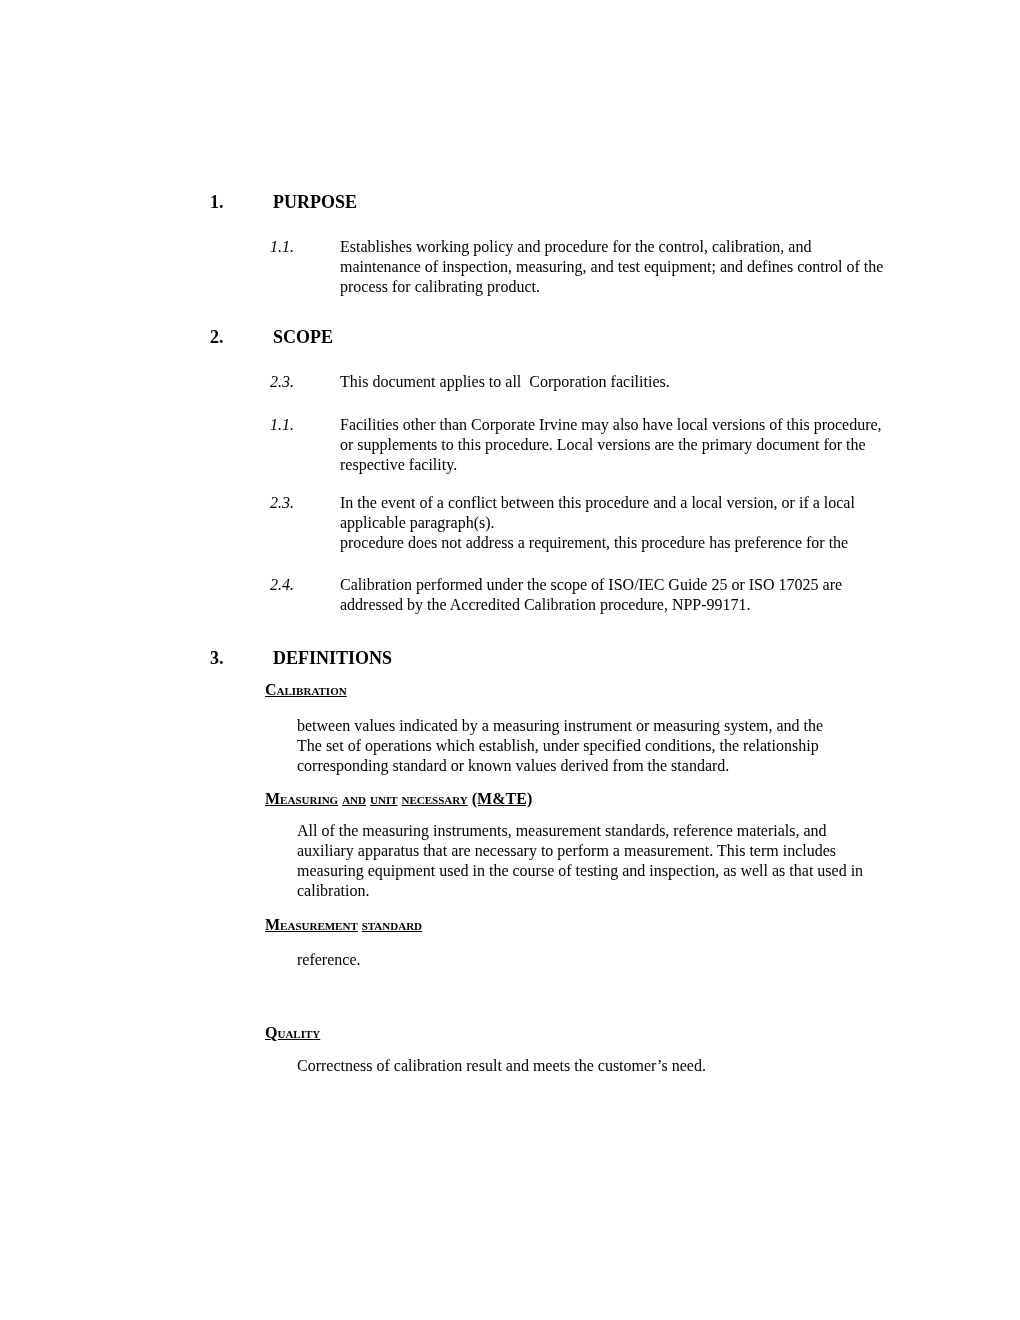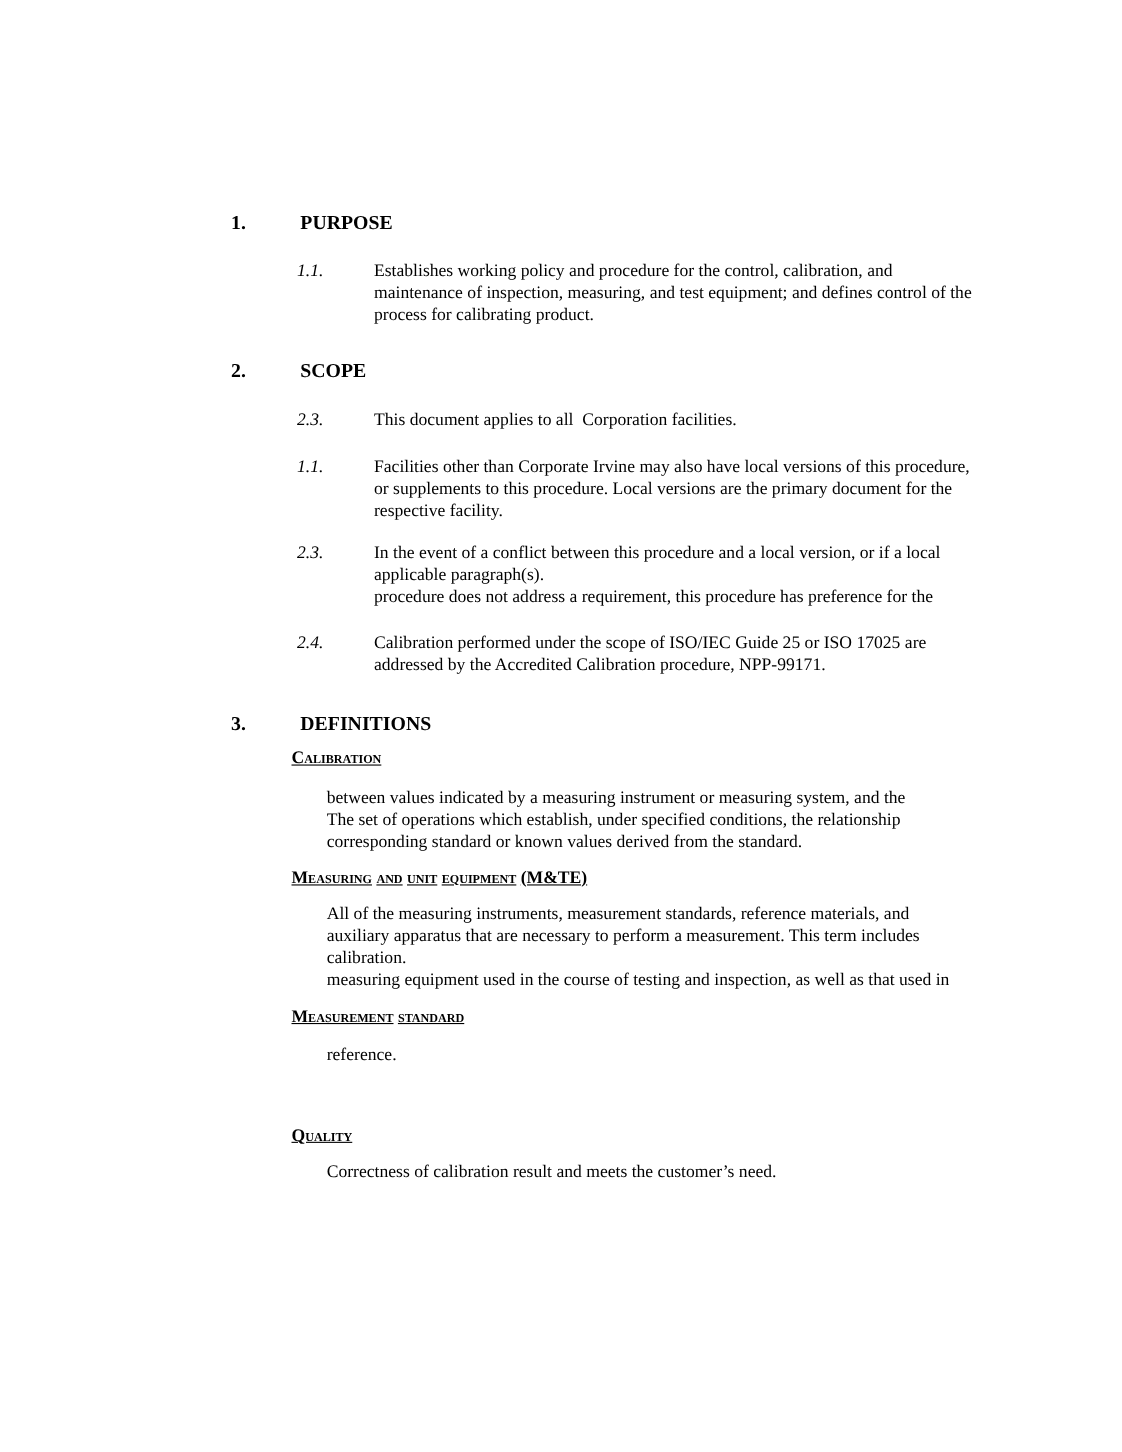--- a/index.html
+++ b/index.html
@@ -126,26 +126,26 @@
     <span class="h-title">DEFINITIONS</span>
   </div>
 
   <div class="term-block" style="top:680px"><span class="uw">Calibration</span></div>
   <div class="def-block" style="top:716px">
       <div class="line">between values indicated by a measuring instrument or measuring system, and the</div>
       <div class="line">The set of operations which establish, under specified conditions, the relationship</div>
       <div class="line">corresponding standard or known values derived from the standard.</div>
     </div>
 
-  <div class="term-block" style="top:789px"><span class="uw">Measuring</span> <span class="uw">and</span> <span class="uw">unit</span> <span class="uw">equipment</span> <span class="uw">(M&amp;TE)</span></div>
+  <div class="term-block" style="top:789px"><span class="uw">Measuring</span> <span class="uw">and</span> <span class="uw">unit</span> <span class="uw">necessary</span> <span class="uw">(M&amp;TE)</span></div>
   <div class="def-block" style="top:821px">
       <div class="line">All of the measuring instruments, measurement standards, reference materials, and</div>
       <div class="line">auxiliary apparatus that are necessary to perform a measurement. This term includes</div>
+      <div class="line">measuring equipment used in the course of testing and inspection, as well as that used in</div>
       <div class="line">calibration.</div>
-      <div class="line">measuring equipment used in the course of testing and inspection, as well as that used in</div>
     </div>
 
   <div class="term-block" style="top:915px"><span class="uw">Measurement</span> <span class="uw">standard</span></div>
   <div class="def-block" style="top:950px">
       <div class="line">reference.</div>
     </div>
 
   <div class="term-block" style="top:1023px"><span class="uw">Quality</span></div>
   <div class="def-block" style="top:1056px">
       <div class="line">Correctness of calibration result and meets the customer’s need.</div>

